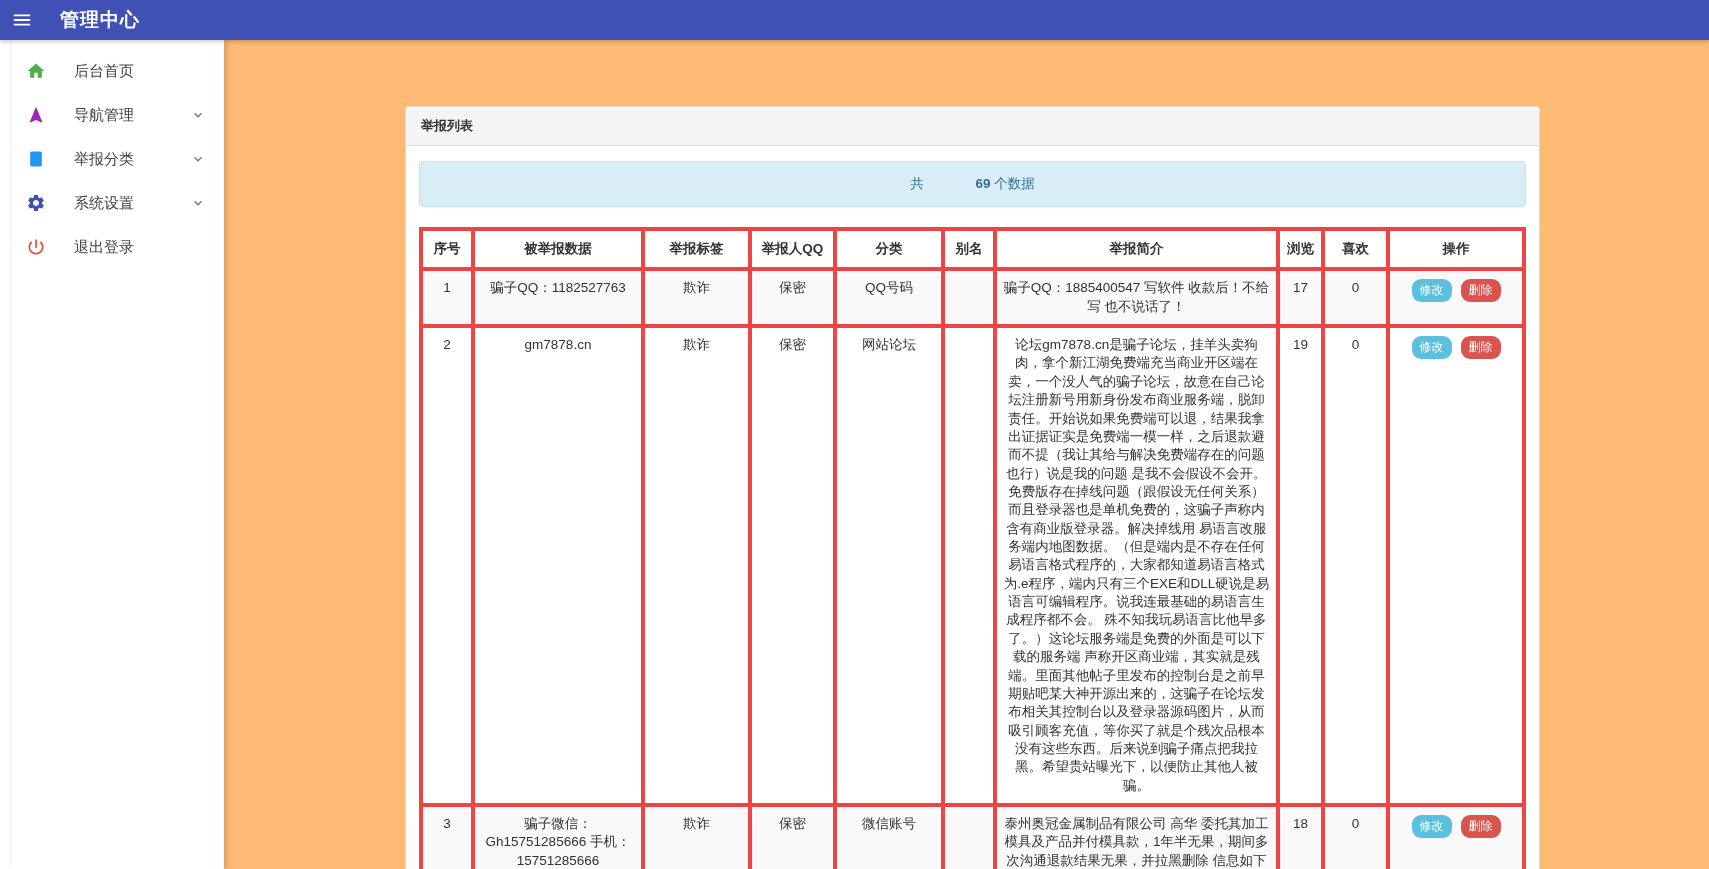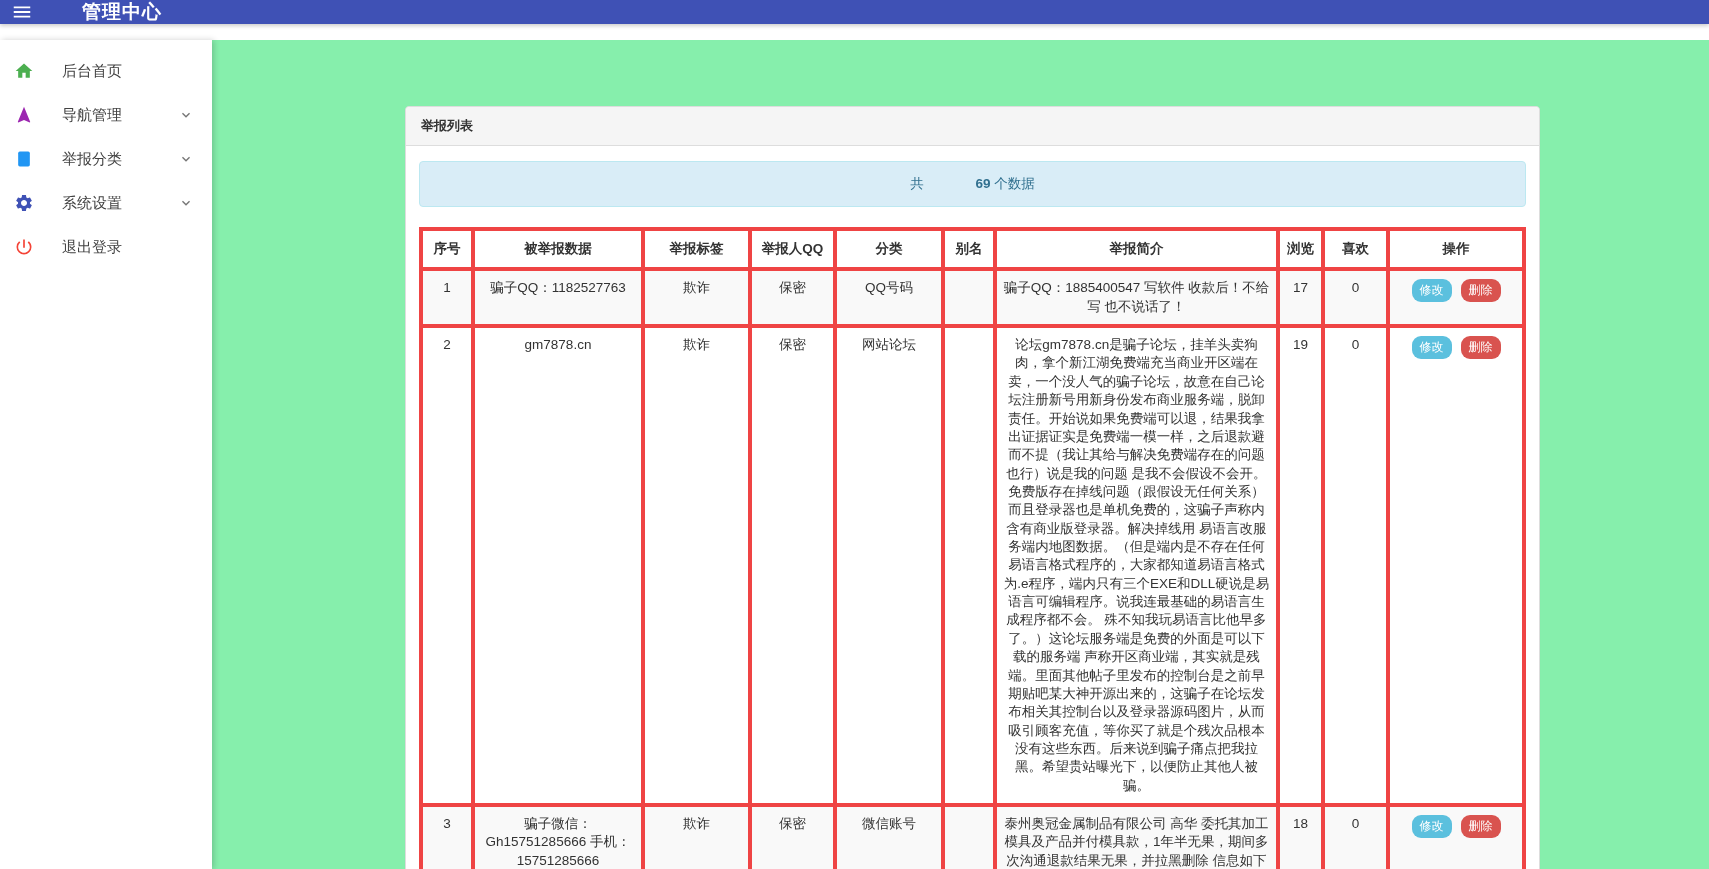--- a/index.html
+++ b/index.html
@@ -1,36 +1,36 @@
 <!DOCTYPE html>
 <html><head>
 <meta charset="utf-8">
 <style>
   * { margin:0; padding:0; box-sizing:border-box; }
   html,body { width:1709px; height:869px; overflow:hidden; background:#fff;
     font-family:"Liberation Sans","DejaVu Sans",sans-serif; }
 
   
-  .navbar { position:absolute; top:0; left:0; width:1709px; height:24px;
+  .navbar { position:absolute; top:0; left:0; width:1709px; height:40px;
     background:#3f51b5; display:flex; align-items:center; z-index:20;
-    box-shadow:0 2px 4px rgba(0,0,0,.2);gap:22px; }
+    box-shadow:0 2px 4px rgba(0,0,0,.2); }
   .hamburger { width:44px; height:40px; display:flex; align-items:center; justify-content:center; cursor:pointer; }
   .navbar-title { color:#fff; font-size:19px; font-weight:bold; margin-left:16px; letter-spacing:1px; }
 
   
-  .sidebar { position:absolute; top:40px; left:0; width:212px; height:829px;
+  .sidebar { position:absolute; top:40px; left:12px; width:212px; height:829px;
     background:#fff; box-shadow:2px 0 6px rgba(0,0,0,.18); z-index:10; padding-top:9px; }
   .side-item { height:44px; display:flex; align-items:center; padding:0 18px 0 14px; cursor:pointer; }
   .side-icon { width:20px; height:20px; flex:0 0 20px; display:flex; align-items:center; justify-content:center; }
   .side-label { margin-left:28px; font-size:15px; color:#424242; }
   .side-chevron { margin-left:auto; width:16px; height:16px; display:flex; align-items:center; }
 
   
   .main { position:absolute; top:40px; left:212px; width:1497px; height:829px;
-    background:#86efac; overflow:hidden; }
+    background:#fdba74; overflow:hidden; }
   .panel { position:absolute; top:66px; left:193px; width:1135px;
     background:#fff; border:1px solid #ddd; border-radius:4px;
     box-shadow:0 1px 1px rgba(0,0,0,.05); }
   .panel-heading { background:#f5f5f5; border-bottom:1px solid #ddd;
     padding:10px 15px; font-size:13px; font-weight:bold; color:#333;
     border-radius:4px 4px 0 0; }
   .panel-body { padding:15px 13px; background:#fff; border-radius:0 0 4px 4px; }
 
   .alert-info { background:#d9edf7; border:1px solid #bce8f1; color:#31708f;
     border-radius:4px; padding:13px; text-align:center; font-size:13.5px; margin-bottom:20px; }

